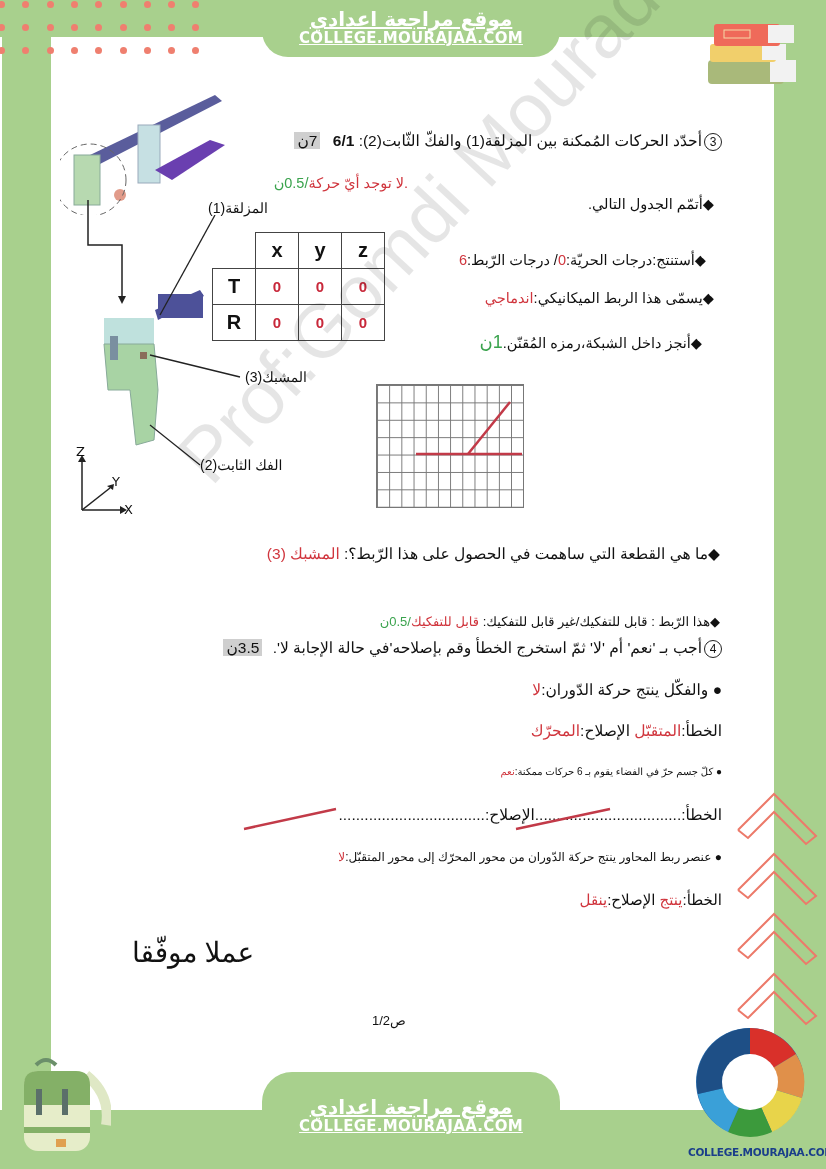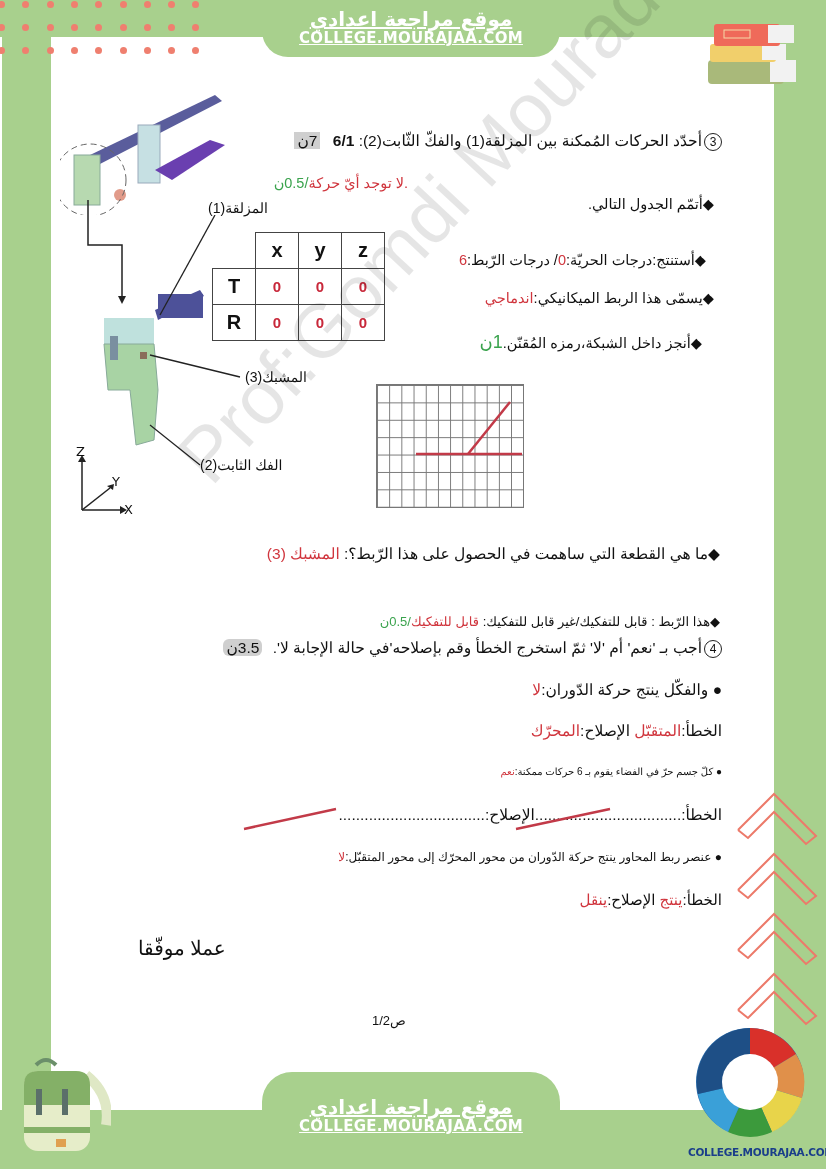--- a/index.html
+++ b/index.html
@@ -186,37 +186,37 @@
   <line x1="40" y1="70" x2="146" y2="70" stroke="#c23a48" stroke-width="2.5"></line>
   <line x1="92" y1="70" x2="134" y2="18" stroke="#c23a48" stroke-width="2.5"></line>
 </svg>
 
 <div class="line rtl" style="right:106px;top:545px;font-size:15.5px;">◆<span>ما هي القطعة التي ساهمت في الحصول على هذا الرّبط؟:</span> <span class="red">المشبك (3)</span></div>
 
 <div class="line rtl" style="right:106px;top:614px;font-size:13px;text-align:right;">◆<span>هذا الرّبط : قابل للتفكيك/غير قابل للتفكيك:</span> <span class="red">قابل للتفكيك</span><span class="greent">/0.5ن</span></div>
 
 <div class="line rtl" style="right:104px;top:639px;font-size:15.5px;">
   <span class="circ">4</span><span>أجب بـ 'نعم' أم 'لا' ثمّ استخرج الخطأ وقم بإصلاحه'في حالة الإجابة لا'.</span>
-  <span class="gray-badge" style="margin-right:6px;border-radius:6px;">3.5ن</span>
+  <span class="gray-badge" style="margin-right:6px;">3.5ن</span>
 </div>
 
 <div class="line rtl" style="right:104px;top:681px;font-size:15.5px;">● <span>والفكّل ينتج حركة الدّوران:</span><span class="red">لا</span></div>
 <div class="line rtl" style="right:104px;top:722px;font-size:15.5px;"><span>الخطأ:</span><span class="red">المتقبّل</span> <span>الإصلاح:</span><span class="red">المحرّك</span></div>
 
 <div class="line rtl" style="right:104px;top:766px;font-size:10px;">● <span>كلّ جسم حرّ في الفضاء يقوم بـ 6 حركات ممكنة:</span><span class="red">نعم</span></div>
 <div class="line rtl" style="right:104px;top:806px;font-size:15.5px;"><span>الخطأ:</span><span style="letter-spacing:1px;">..................................</span><span>الإصلاح:</span><span style="letter-spacing:1px;">..................................</span></div>
 <svg style="position:absolute;left:240px;top:805px" width="380" height="30">
   <line x1="4" y1="24" x2="96" y2="4" stroke="#c23a48" stroke-width="2.5"></line>
   <line x1="276" y1="24" x2="370" y2="4" stroke="#c23a48" stroke-width="2.5"></line>
 </svg>
 
 <div class="line rtl" style="right:104px;top:850px;font-size:12px;">● <span>عنصر ربط المحاور ينتج حركة الدّوران من محور المحرّك إلى محور المتقبّل:</span><span class="red">لا</span></div>
 <div class="line rtl" style="right:104px;top:891px;font-size:15px;"><span>الخطأ:</span><span class="red">ينتج</span> <span>الإصلاح:</span><span class="red">ينقل</span></div>
 
-<div class="line rtl" style="left:138px;top:936px;font-size:20px;">عملا موفّقا</div>
+<div class="line rtl" style="left:132px;top:936px;font-size:28px;font-family:Liberation Serif, serif;">عملا موفّقا</div>
 <div class="line rtl" style="left:372px;top:1013px;font-size:13px;">ص1/2</div>
 
 <svg class="chev" style="left:732px;top:790px" width="90" height="240">
   <g fill="none" stroke="#ec7a6a" stroke-width="2">
     <polyline points="6,40 42,4 84,46 74,54 42,22 16,48 6,40"></polyline>
     <polyline points="6,100 42,64 84,106 74,114 42,82 16,108 6,100"></polyline>
     <polyline points="6,160 42,124 84,166 74,174 42,142 16,168 6,160"></polyline>
     <polyline points="6,220 42,184 84,226 74,234 42,202 16,228 6,220"></polyline>
   </g>
 </svg>

